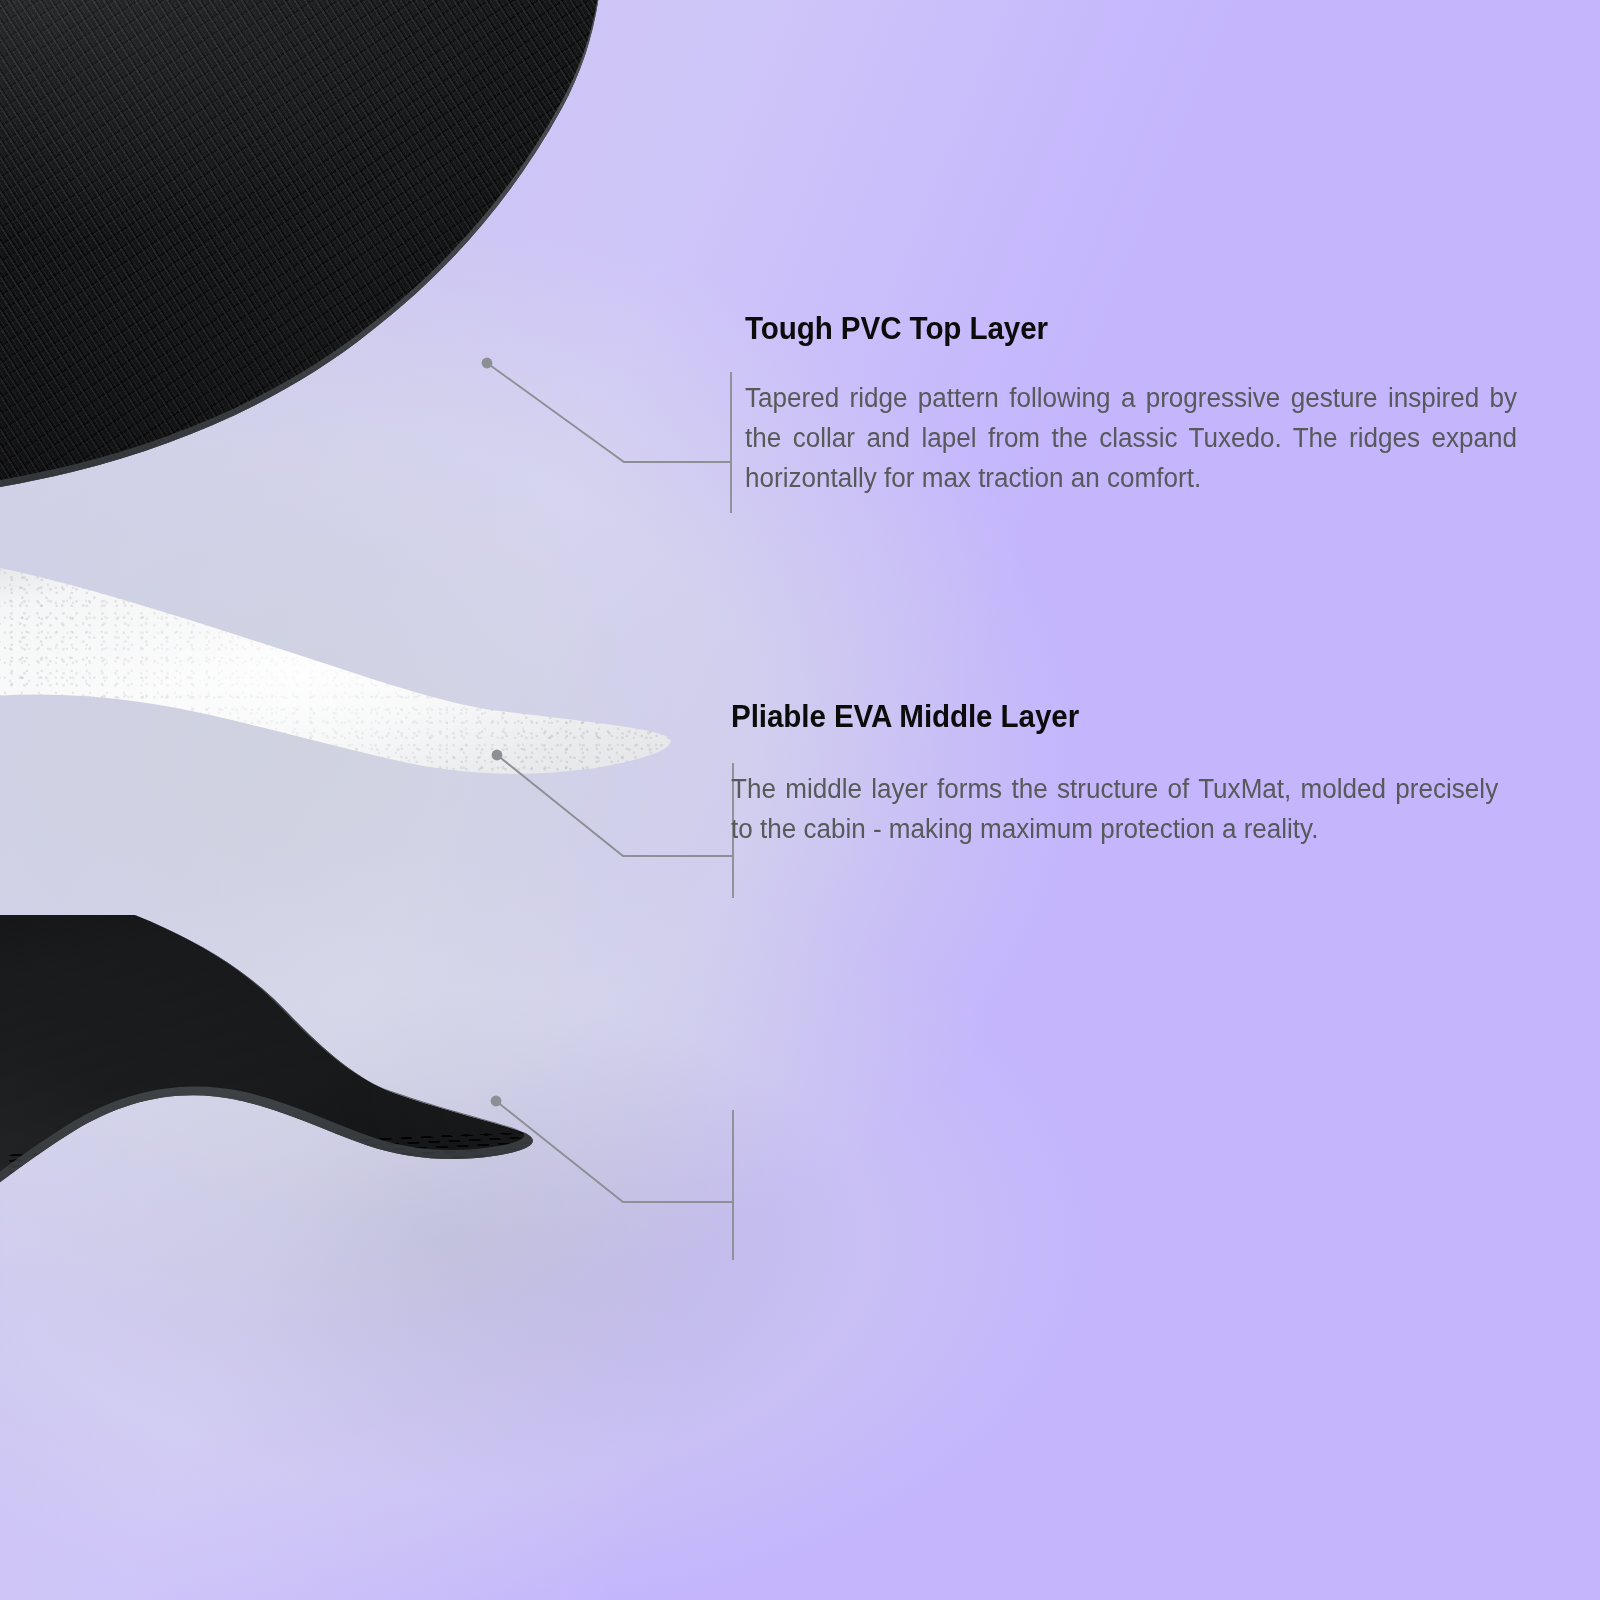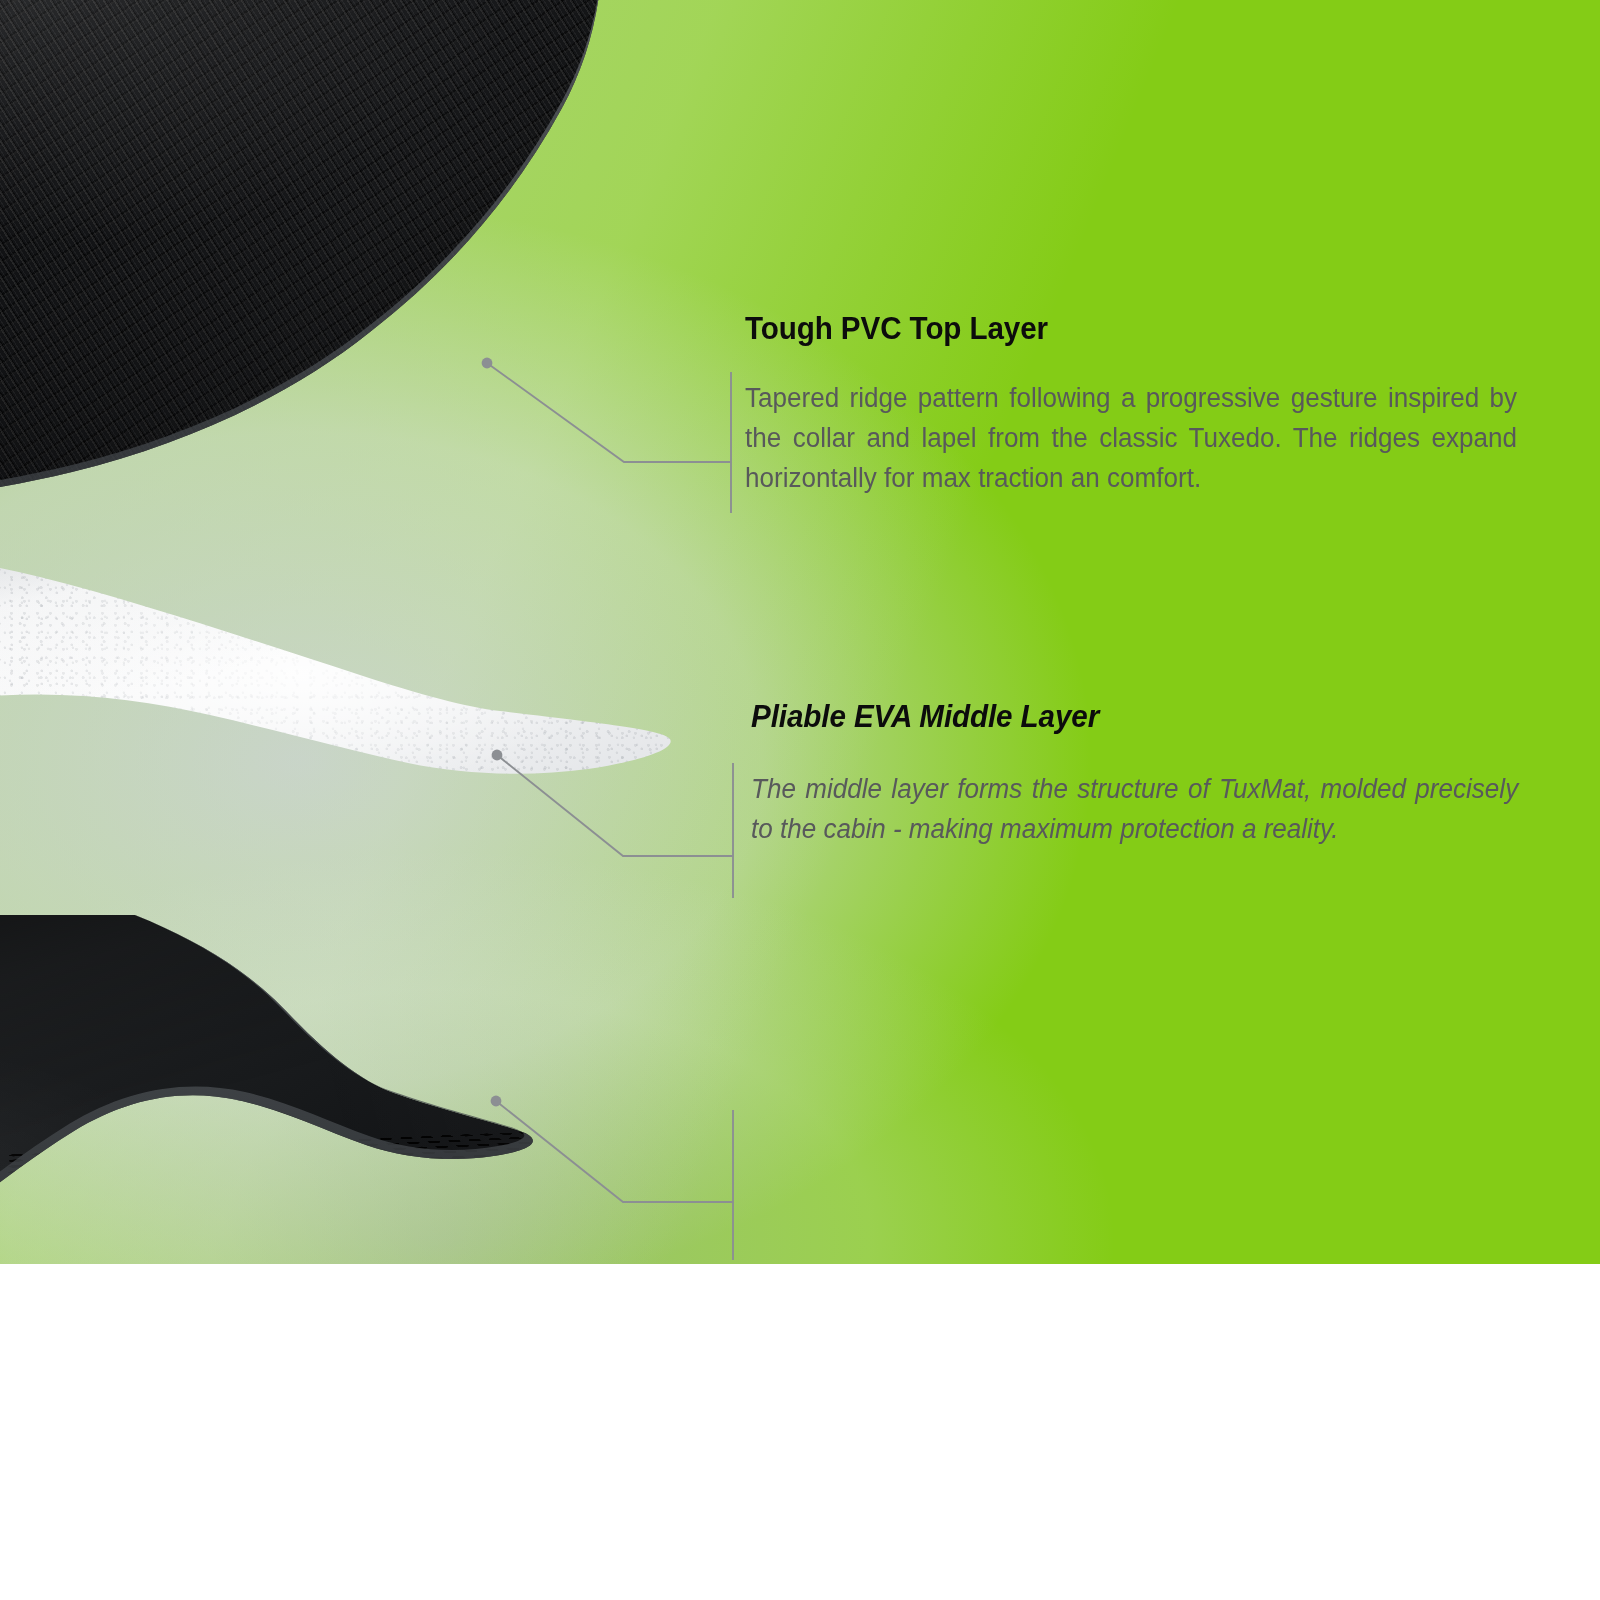--- a/index.html
+++ b/index.html
@@ -4,22 +4,22 @@
 <style>
   html,body{margin:0;padding:0;}
   body{
     width:1600px;height:1600px;
     background:#ffffff;
     font-family:"Liberation Sans", sans-serif;
     overflow:hidden;
   }
   #stage{
     position:relative;
-    width:1600px;height:1264px;
-    background:#84cc16;
+    width:1600px;height:1600px;
+    background:#c4b5fd;
     overflow:hidden;
   }
 
   
   .bg-wash{position:absolute;inset:0;pointer-events:none;}
   .bg-wash.a{
     background:
       radial-gradient(1100px 780px at 300px 760px, rgba(198,204,212,.85) 0%, rgba(214,219,226,.55) 42%, rgba(255,255,255,0) 72%);
   }
   .bg-wash.b{
@@ -152,21 +152,21 @@
     font-weight:400;
     font-size:27px;
     line-height:1.48;
     color:#58595b;
     text-align:justify;
     transform:scaleX(.965);
     transform-origin:left top;
   }
   #c1{left:745px;top:313px;width:800px;}
   #c1 p{margin-top:35px;width:800px;}
-  #c2{left:751px;top:701px;width:800px;font-style:italic;}
+  #c2{left:731px;top:701px;width:800px;}
   #c2 p{margin-top:38px;width:795px;}
   #c3{left:745px;top:1053px;width:800px;}
   #c3 p{margin-top:38px;width:795px;}
 </style>
 </head>
 <body>
 
 <div id="stage">
 
   <div class="bg-wash a"></div>

